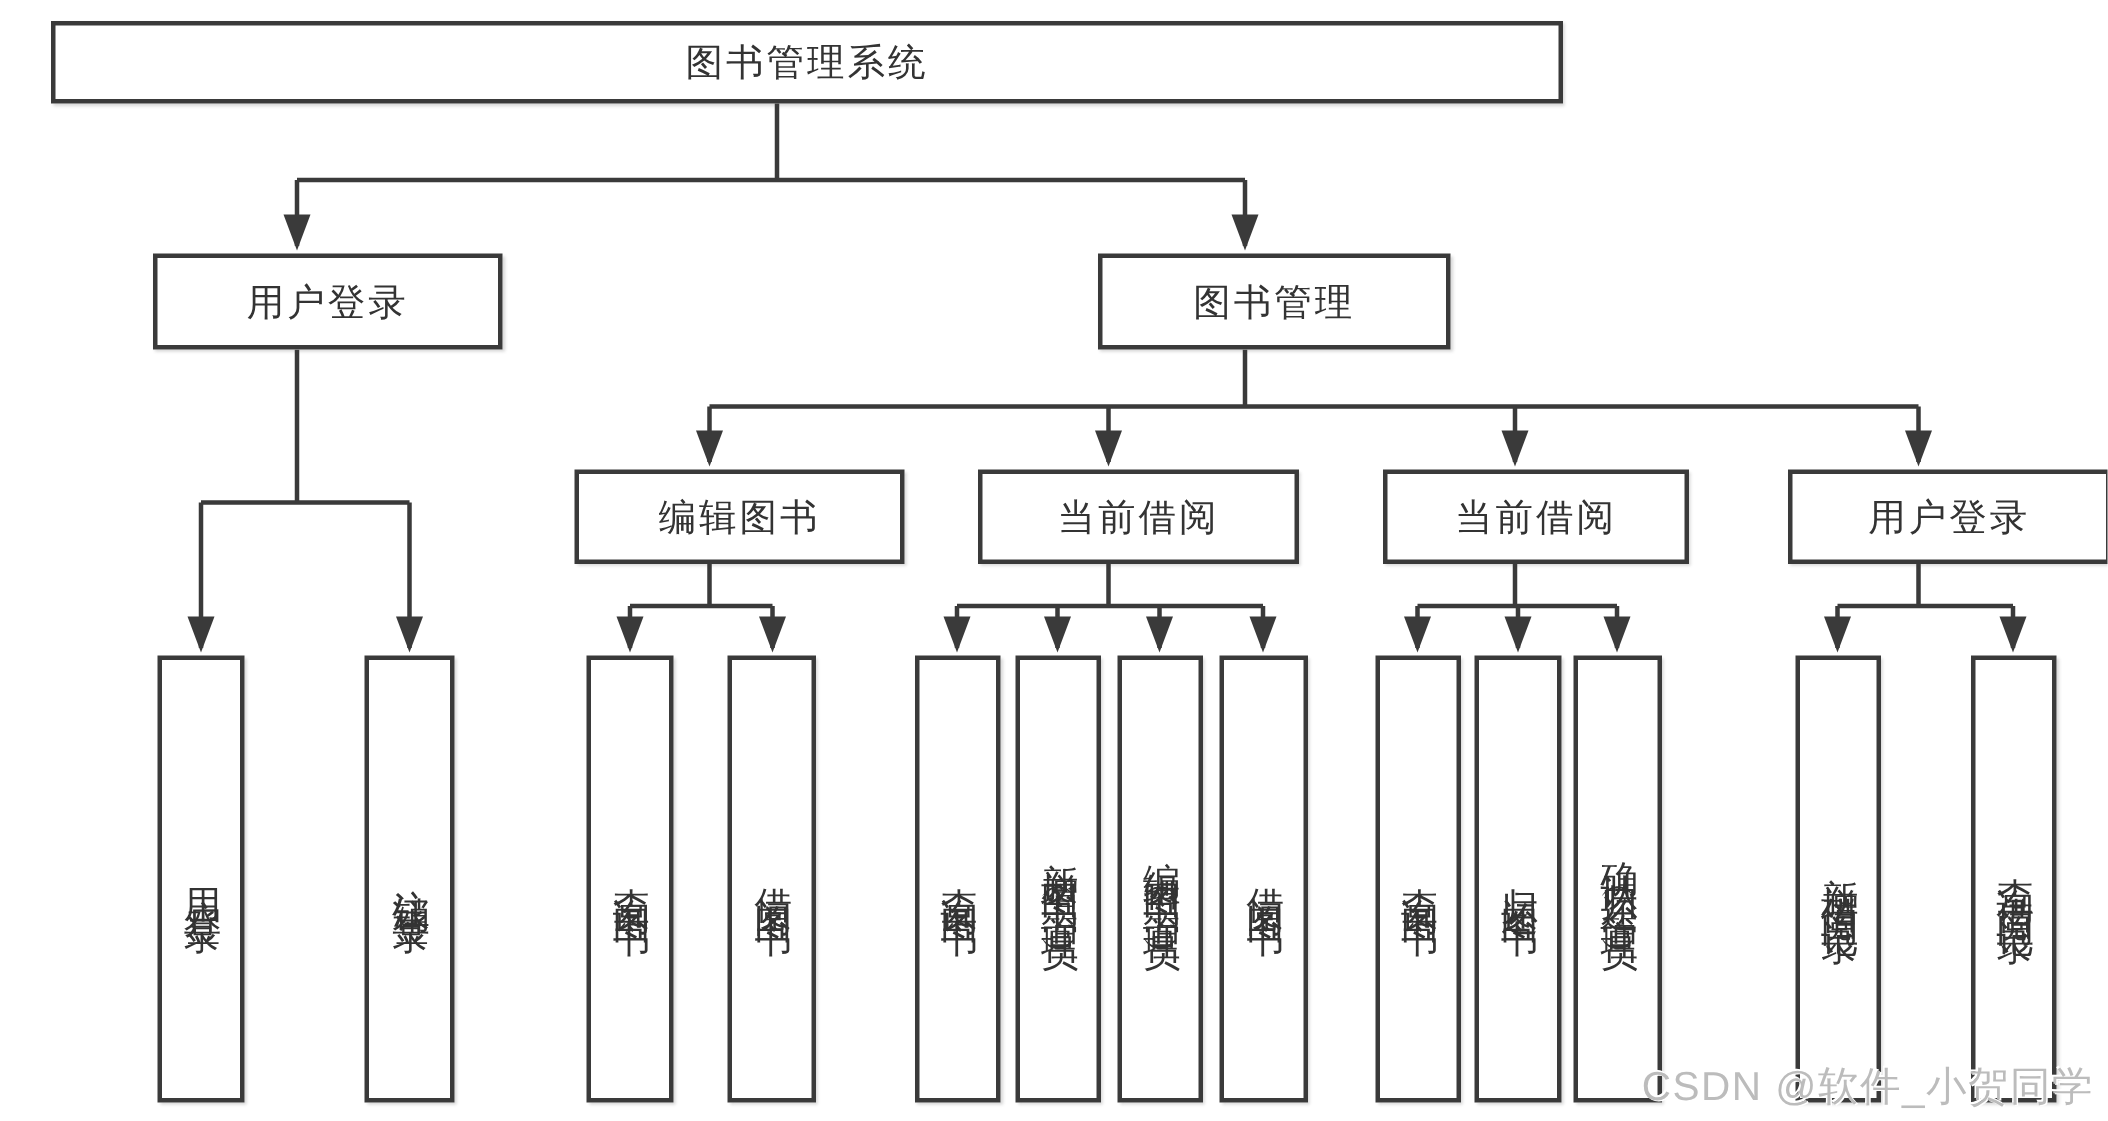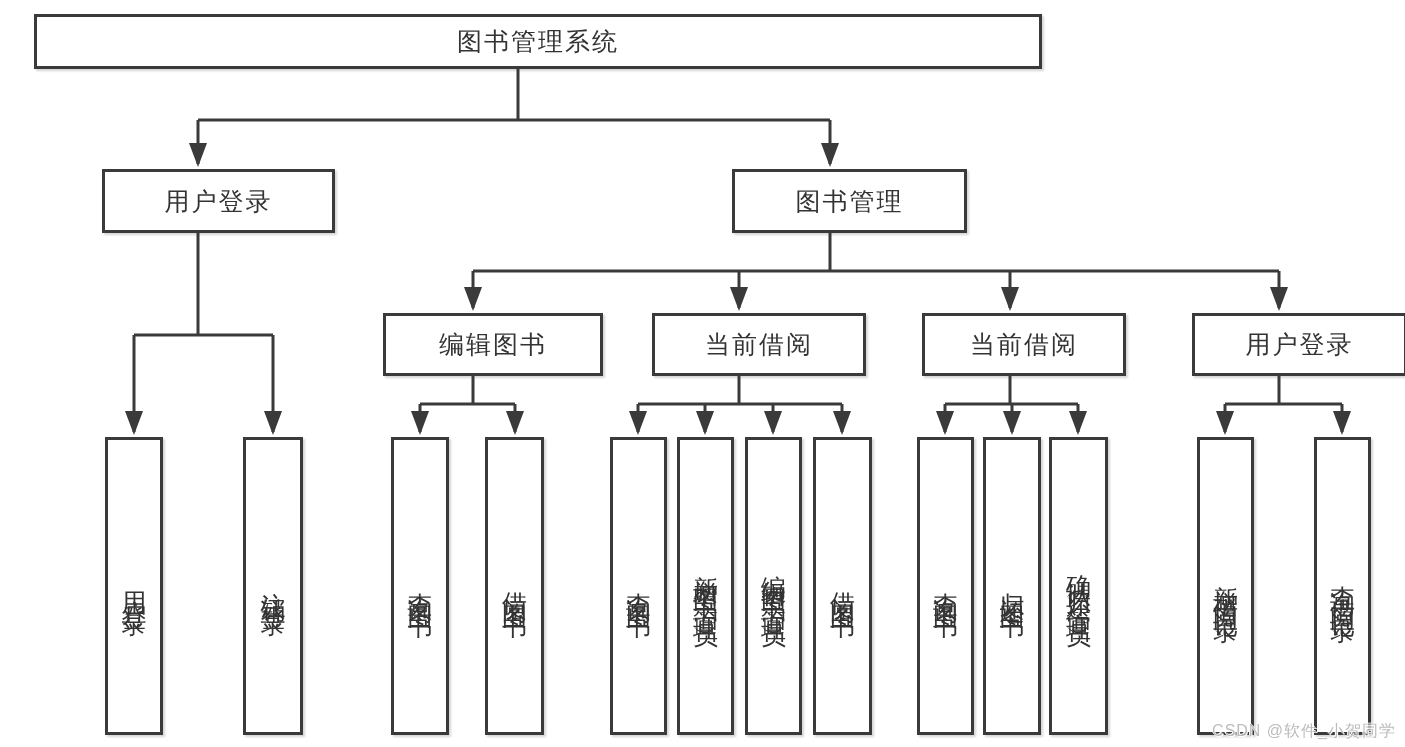--- a/index.html
+++ b/index.html
@@ -51,21 +51,21 @@
   .node.v .lbl {
     writing-mode: vertical-lr;
     text-orientation: mixed;
     letter-spacing: 7px;
     line-height: 1;
   }
   .watermark {
     position: absolute;
     right: 9px;
     bottom: 5px;
-    font-size: 16px;
+    font-size: 27px;
     letter-spacing: 1px;
     color: var(--watermark);
     text-shadow: 1px 1px 0 #ffffff, -1px -1px 0 #ffffff;
     z-index: 3;
     white-space: nowrap;
   }
 </style>
 </head>
 <body>
 

